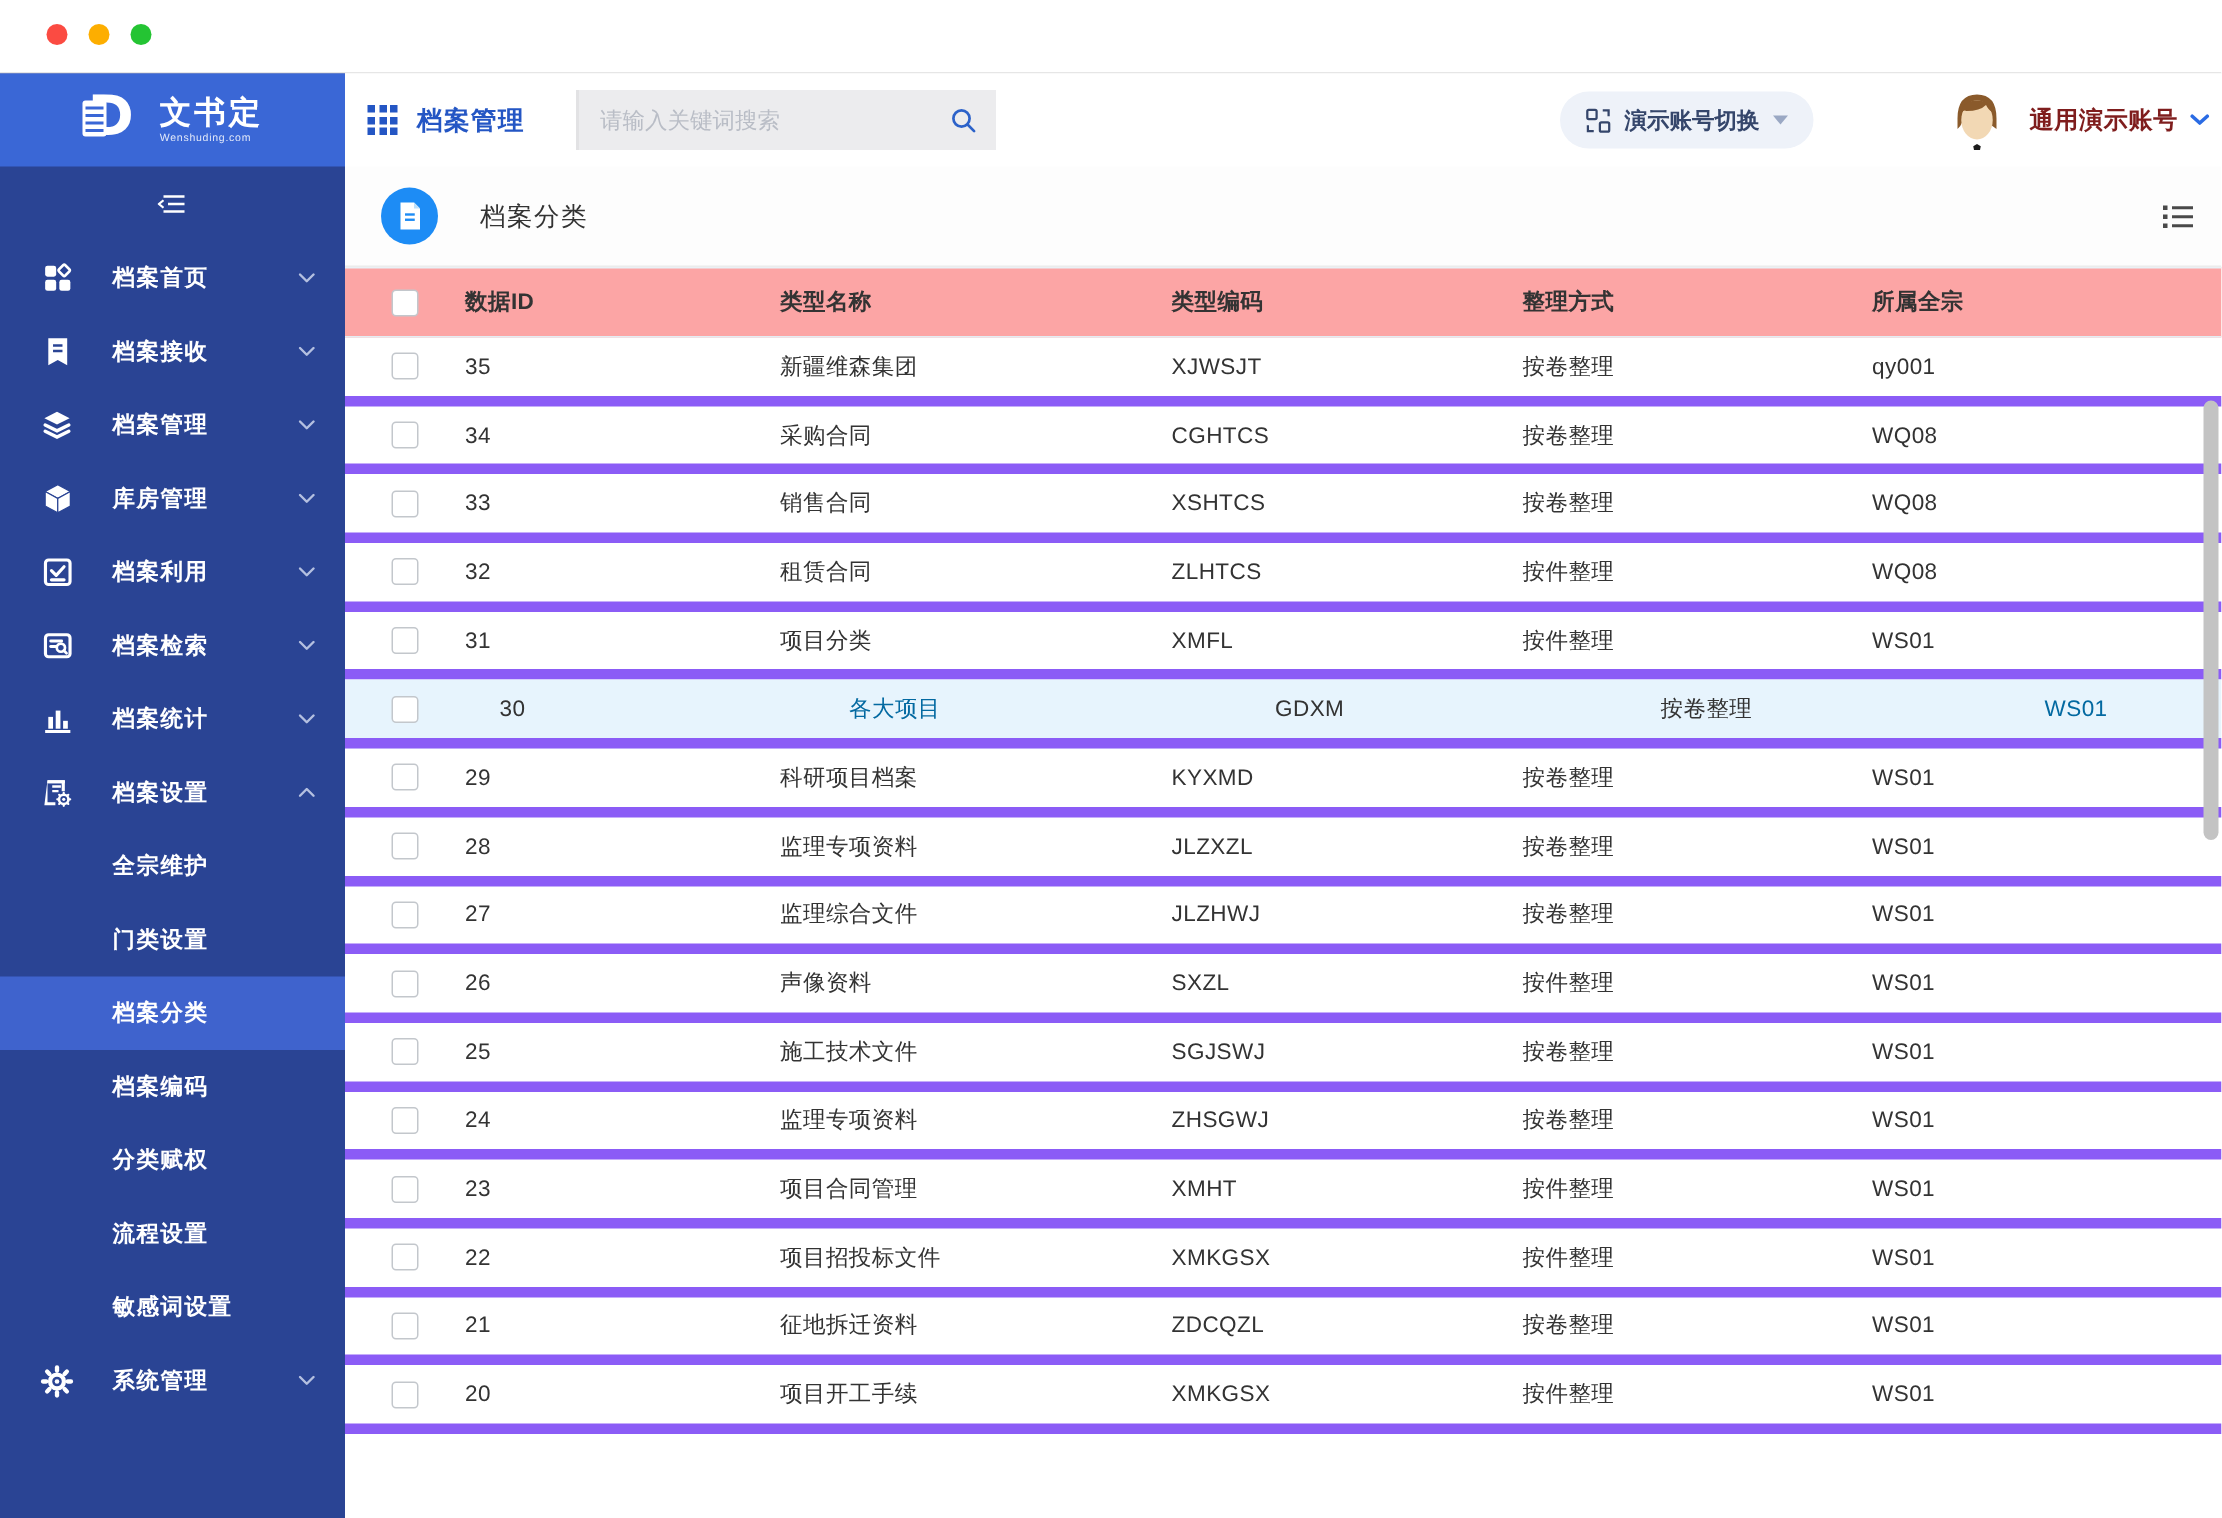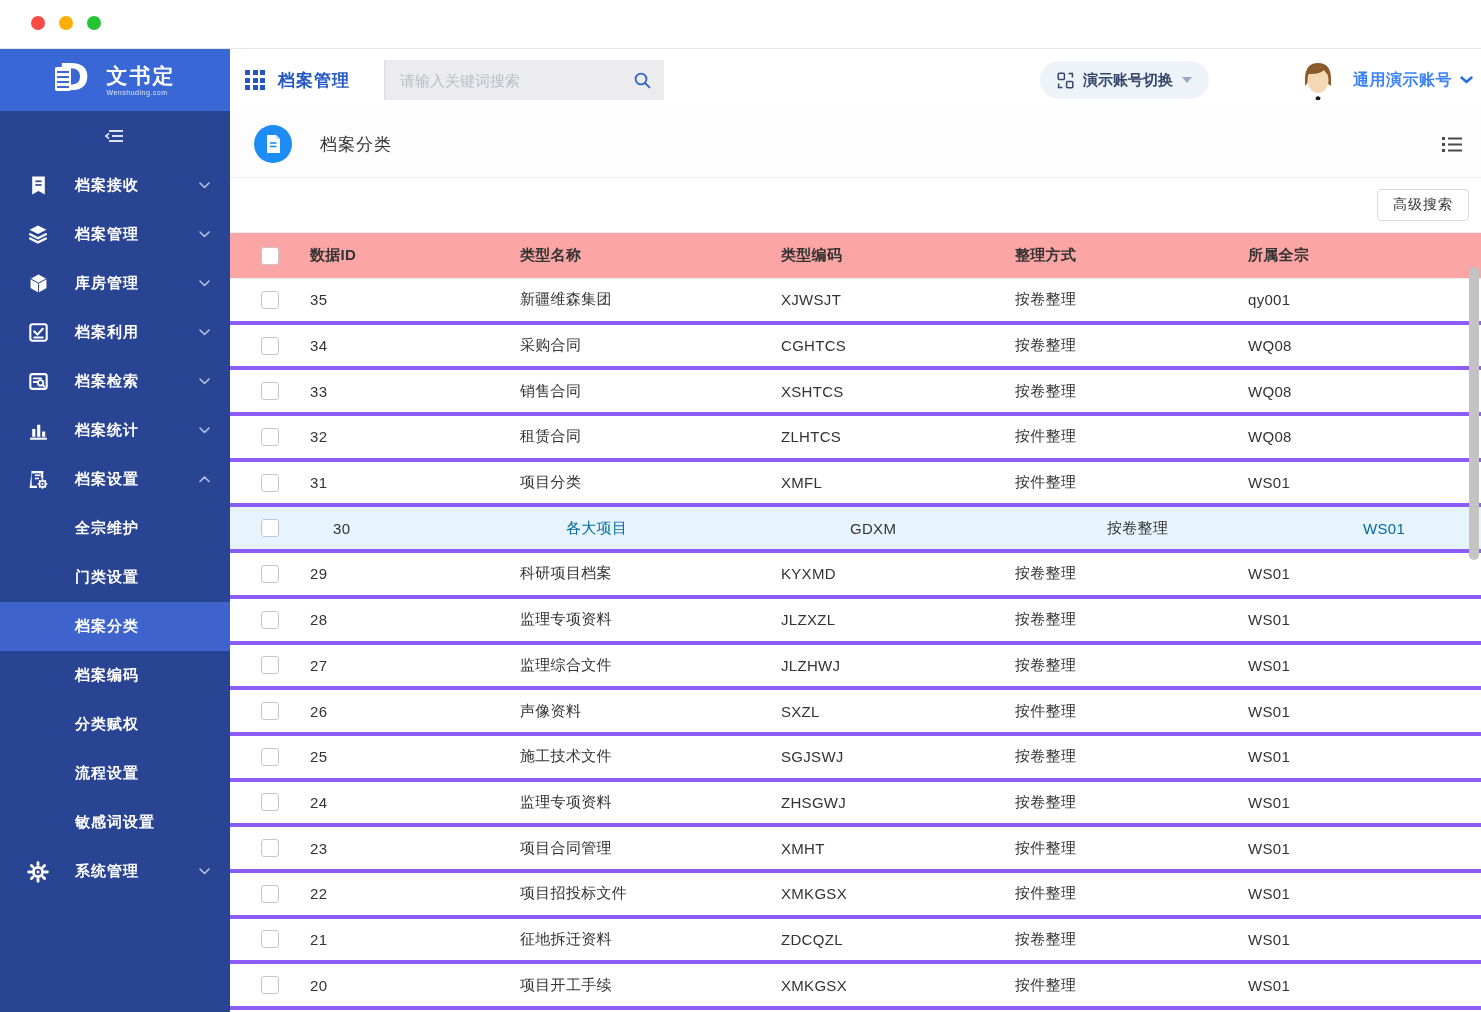--- a/index.html
+++ b/index.html
@@ -41,38 +41,38 @@
   .app-title{margin-left:13px;color:#2456c4;font-size:17px;font-weight:700;letter-spacing:1px;}
   .search-box{margin-left:34px;width:280px;height:40px;background:#ececee;display:flex;align-items:center;padding:0 12px;box-sizing:border-box;border-left:2px solid #e2e2e4;}
   .search-box input{flex:1;border:none;outline:none;background:transparent;font-size:15px;color:#333;font-family:inherit;}
   .search-box input::placeholder{color:#b9bdc6;}
   .tb-right{margin-left:auto;display:flex;align-items:center;padding-right:8px;}
   .switch-pill{height:38px;border-radius:19px;background:#eef2f9;display:flex;align-items:center;gap:9px;padding:0 17px;cursor:pointer;}
   .switch-pill .pill-label{color:#35466b;font-size:15px;font-weight:600;}
   .pill-caret{width:0;height:0;border-left:5px solid transparent;border-right:5px solid transparent;border-top:6px solid #9aa8c4;}
   .avatar{width:38px;height:42px;position:relative;margin-left:90px;cursor:pointer;}
   .account{display:flex;align-items:center;margin-left:16px;cursor:pointer;}
-  .account-name{color:#3b82f6;font-size:16px;font-weight:600;letter-spacing:.5px;}
+  .account-name{color:#7f1d1d;font-size:16px;font-weight:600;letter-spacing:.5px;}
   .account-chevron{margin-left:8px;display:flex;}
 
   
   .page-bar{position:absolute;top:111px;left:230px;right:0;height:66px;background:#fdfdfd;border-bottom:1px solid #ececec;display:flex;align-items:center;}
   .page-icon{margin-left:24px;width:38px;height:38px;border-radius:50%;background:#1d8cf5;display:flex;align-items:center;justify-content:center;}
   .page-title{margin-left:28px;font-size:17px;color:#333;letter-spacing:1px;}
   .page-bar-right{margin-left:auto;padding-right:18px;display:flex;align-items:center;cursor:pointer;}
 
   
   .content{position:absolute;top:178px;left:230px;right:0;bottom:0;background:#fff;}
   .toolbar{height:54px;position:relative;}
   .adv-btn{position:absolute;right:12px;top:11px;height:32px;padding:0 15px;background:#fff;border:1px solid #d9d9d9;
            border-radius:4px;font-size:14px;color:#333;font-family:inherit;cursor:pointer;letter-spacing:1px;}
   .grid-cols{display:grid;grid-template-columns:80px 210px 261px 234px 233px 1fr;align-items:center;}
   .thead{height:45px;background:#fca5a5;border-top:1px solid #e9f1f6;border-bottom:1px solid #e4edf3;
          font-weight:700;color:#333;font-size:15px;}
-  .trow{height:45.7px;border-bottom:4px solid #8b5cf6;font-size:15px;color:#333;box-sizing:border-box;cursor:default;}
+  .trow{height:45.7px;border-bottom:7px solid #8b5cf6;font-size:15px;color:#333;box-sizing:border-box;cursor:default;}
   .trow.highlight{background:#e7f4fd;gap:23px;}
   .cell{text-align:left;letter-spacing:.3px;}
   .cell.link{color:#0369a1;cursor:pointer;}
   .cb-cell{display:flex;justify-content:center;}
   .cb{width:16px;height:16px;border:1px solid #c3c7cc;border-radius:3px;background:#fff;display:inline-block;cursor:pointer;}
 
   
   .scroll-thumb{position:absolute;right:2px;top:267px;width:10px;height:293px;border-radius:6px;background:#c3c3c3;cursor:grab;}
 </style>
 </head>
@@ -102,20 +102,36 @@
   </div>
   <div class="fold-row">
     <svg width="20" height="18" viewBox="0 0 20 18">
       <line x1="4" y1="4" x2="18" y2="4" stroke="#fff" stroke-width="1.7"></line>
       <polyline points="4,6.5 1,9 4,11.5" fill="none" stroke="#fff" stroke-width="1.5"></polyline>
       <line x1="7" y1="9" x2="18" y2="9" stroke="#fff" stroke-width="1.7"></line>
       <line x1="4" y1="14" x2="18" y2="14" stroke="#fff" stroke-width="1.7"></line>
     </svg>
   </div>
   <div>
+      <div class="nav-item">
+        <span class="nav-icon">
+          <svg width="21" height="21" viewBox="0 0 20 20">
+            <rect x="2" y="2" width="7" height="7" rx="1.5" fill="#ffffff"></rect>
+            <rect x="2" y="11" width="7" height="7" rx="1.5" fill="#ffffff"></rect>
+            <rect x="11" y="11" width="7" height="7" rx="1.5" fill="#ffffff"></rect>
+            <rect x="11.3" y="2.2" width="5.6" height="5.6" rx="1" fill="none" stroke="#ffffff" stroke-width="1.6" transform="rotate(45 14.1 5)"></rect>
+          </svg>
+        </span>
+        <span class="nav-label">档案首页</span>
+        <span class="nav-chevron">
+          <svg width="11" height="7" viewBox="0 0 11 7">
+            <polyline points="1,1 5.5,5.5 10,1" fill="none" stroke="#cdd6ee" stroke-width="1.6" stroke-linecap="round" stroke-linejoin="round"></polyline>
+          </svg>
+        </span>
+      </div>
       <div class="nav-item">
         <span class="nav-icon">
           <svg width="21" height="21" viewBox="0 0 20 20">
             <path d="M4 1.5 h12 v17 l-6 -3.2 -6 3.2 z" fill="#ffffff"></path>
             <line x1="7" y1="6" x2="13" y2="6" stroke="#2a4494" stroke-width="1.6"></line>
             <line x1="7" y1="9.5" x2="13" y2="9.5" stroke="#2a4494" stroke-width="1.6"></line>
           </svg>
         </span>
         <span class="nav-label">档案接收</span>
         <span class="nav-chevron">
@@ -329,23 +345,20 @@
       <rect x="1" y="8" width="3" height="3" fill="#4a4a4a"></rect>
       <rect x="1" y="14" width="3" height="3" fill="#4a4a4a"></rect>
       <line x1="7" y1="3.5" x2="21" y2="3.5" stroke="#4a4a4a" stroke-width="2"></line>
       <line x1="7" y1="9.5" x2="21" y2="9.5" stroke="#4a4a4a" stroke-width="2"></line>
       <line x1="7" y1="15.5" x2="21" y2="15.5" stroke="#4a4a4a" stroke-width="2"></line>
     </svg>
   </span>
 </div>
 
 <div class="content">
-  <div class="toolbar">
-    <button class="adv-btn">高级搜索</button>
-  </div>
   <div class="thead grid-cols">
     <div class="cell cb-cell">
       <span class="cb"></span>
     </div>
   <div class="cell">数据ID</div>
       <div class="cell">类型名称</div>
       <div class="cell">类型编码</div>
       <div class="cell">整理方式</div>
       <div class="cell">所属全宗</div>
     </div>

